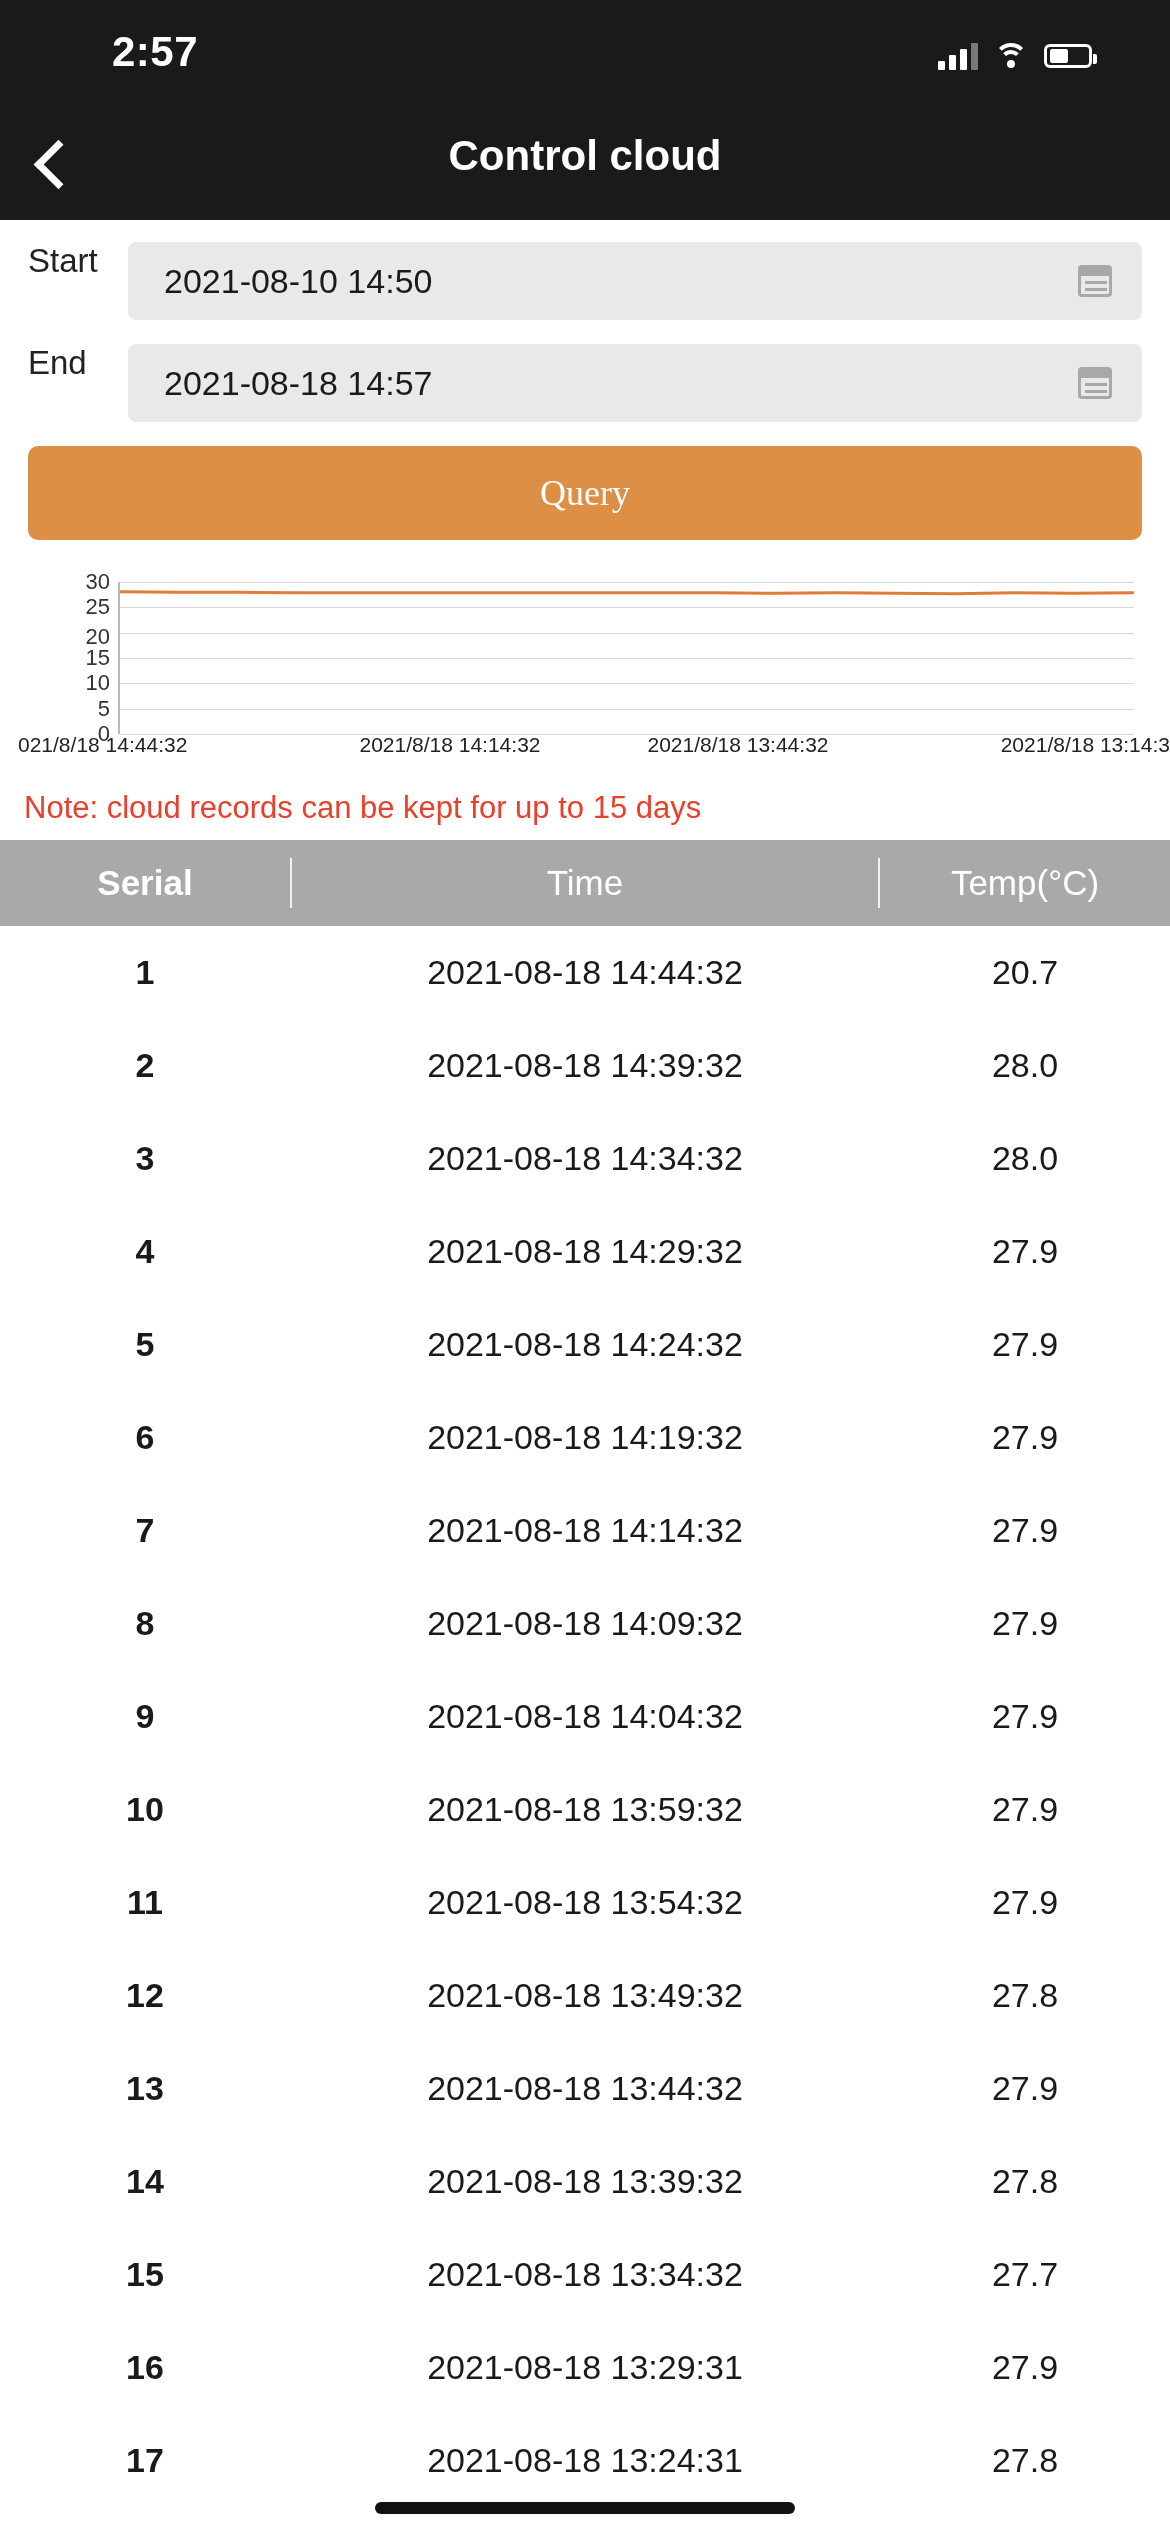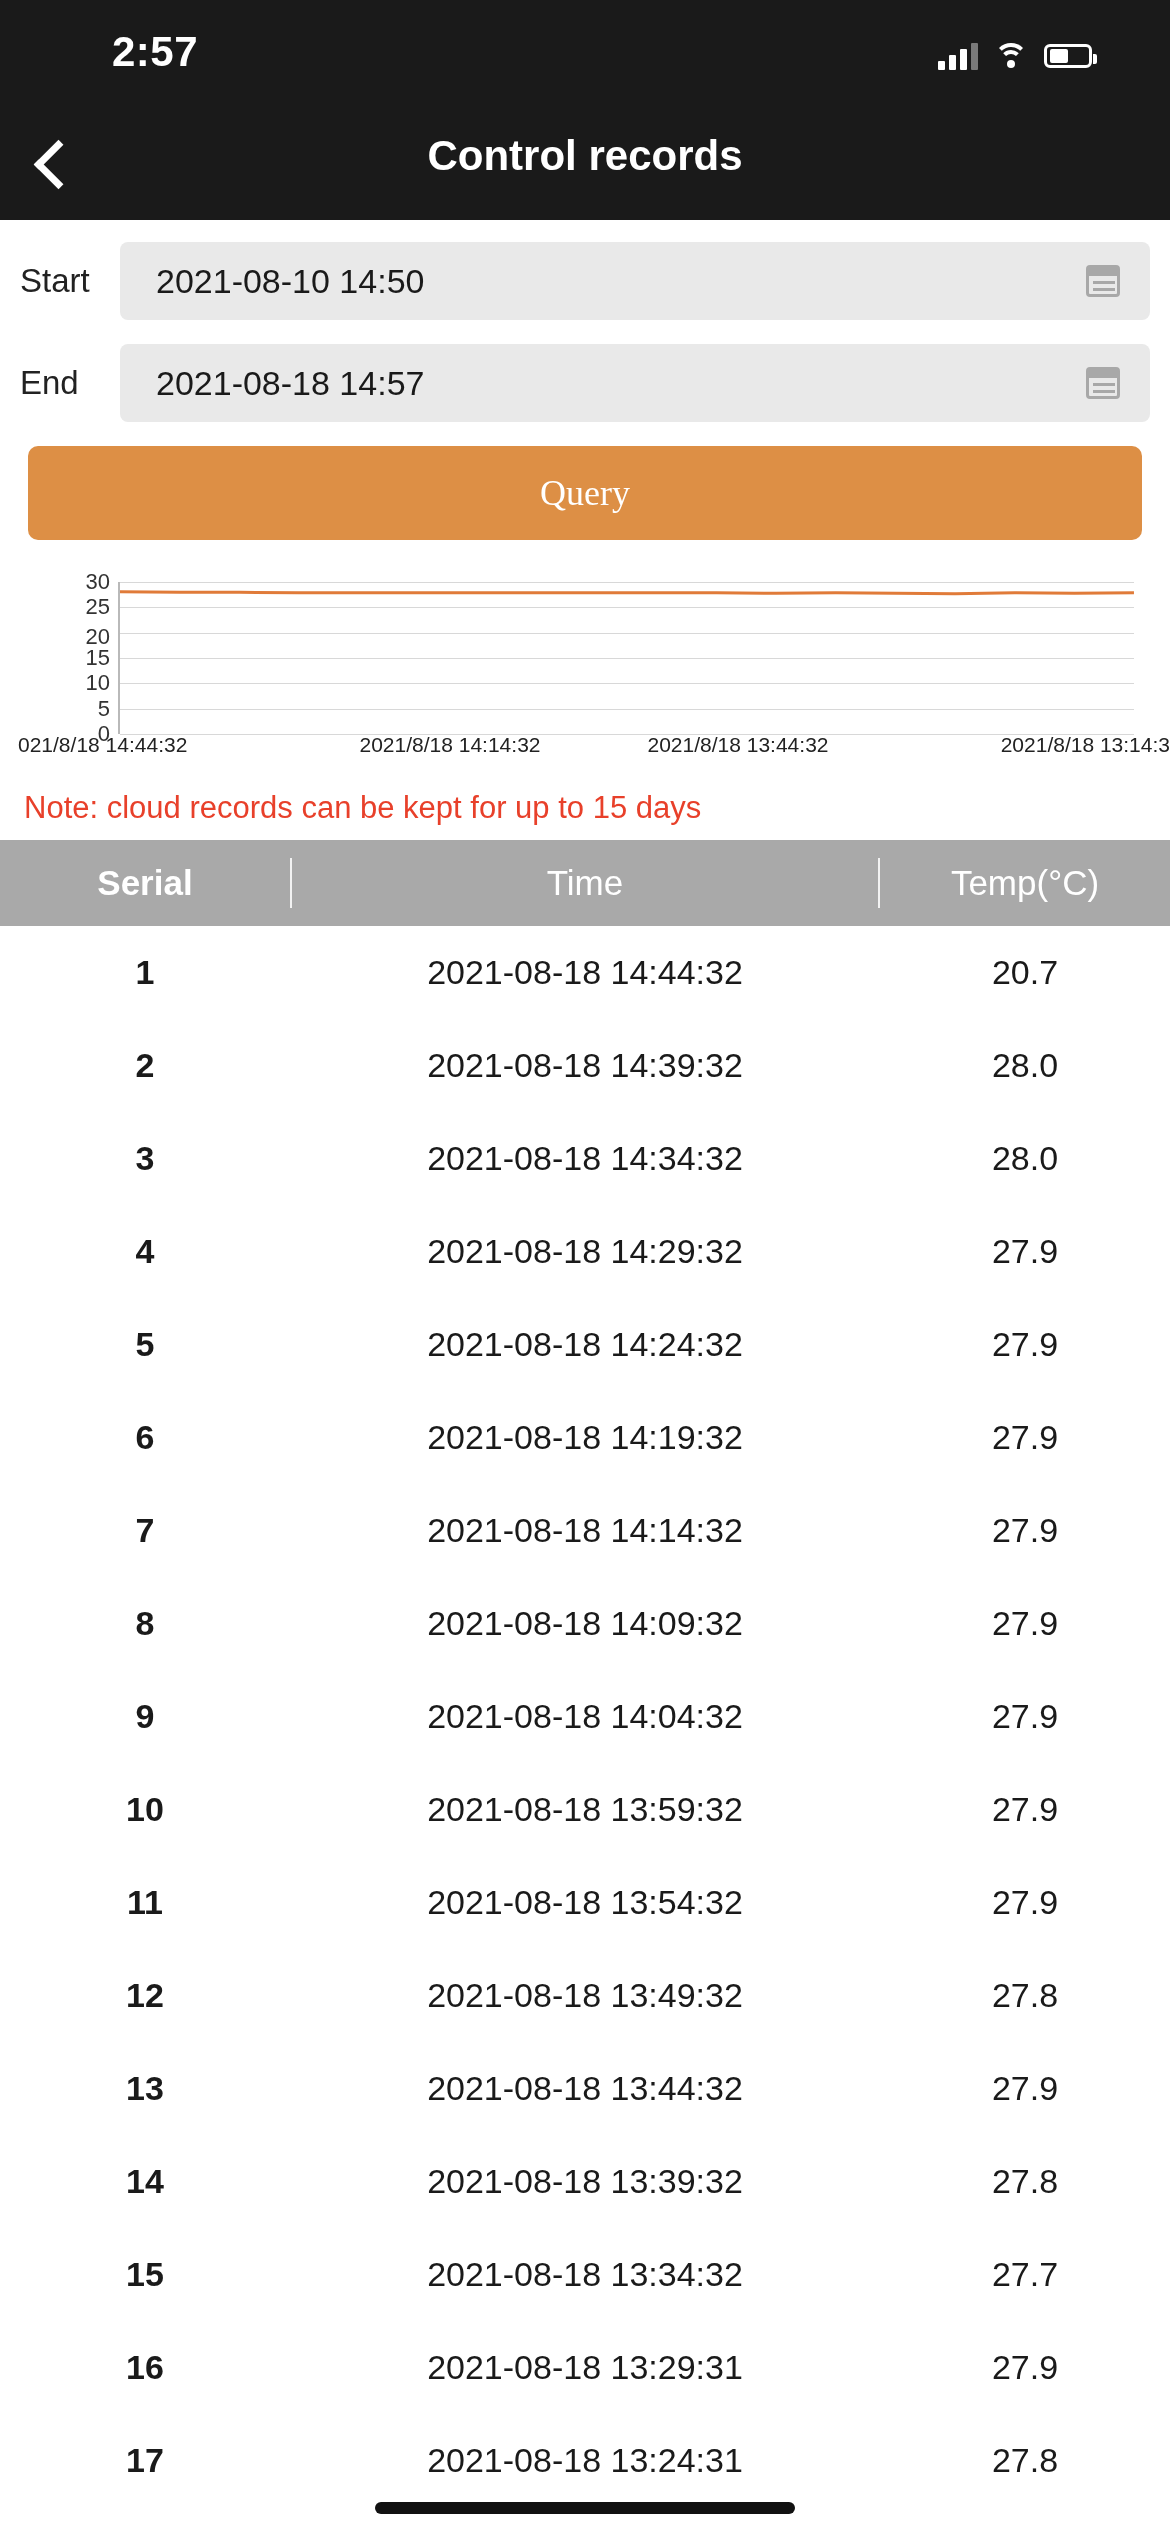--- a/index.html
+++ b/index.html
@@ -107,22 +107,22 @@
     left: 0; right: 0; top: 22px;
     text-align: center;
     font-size: 42px;
     font-weight: bold;
   }
 
   
   .form-area { padding: 22px 0 0 0; background: #fff; }
   .form-row {
     display: flex;
-    align-items: center;
-    padding: 0 20px;
+    align-items: flex-start;
+    padding: 0 28px;
     margin-bottom: 24px;
   }
   .form-label {
     width: 100px;
     font-size: 33px;
     color: #222;
   }
   .field {
     position: relative;
     flex: 1;
@@ -288,21 +288,21 @@
           <span class="c"></span>
       </span>
       <span class="battery">
           <span class="fill"></span>
         </span>
     </div>
   </div>
 
   <div class="navbar">
     <div class="back-icon"></div>
-    <div class="nav-title">Control records</div>
+    <div class="nav-title">Control cloud</div>
   </div>
 
   <div class="form-area">
     <div class="form-row">
       <div class="form-label">Start</div>
       <div class="field">
         <span class="field-value">2021-08-10 14:50</span>
         <span class="cal-icon"></span>
       </div>
     </div>

